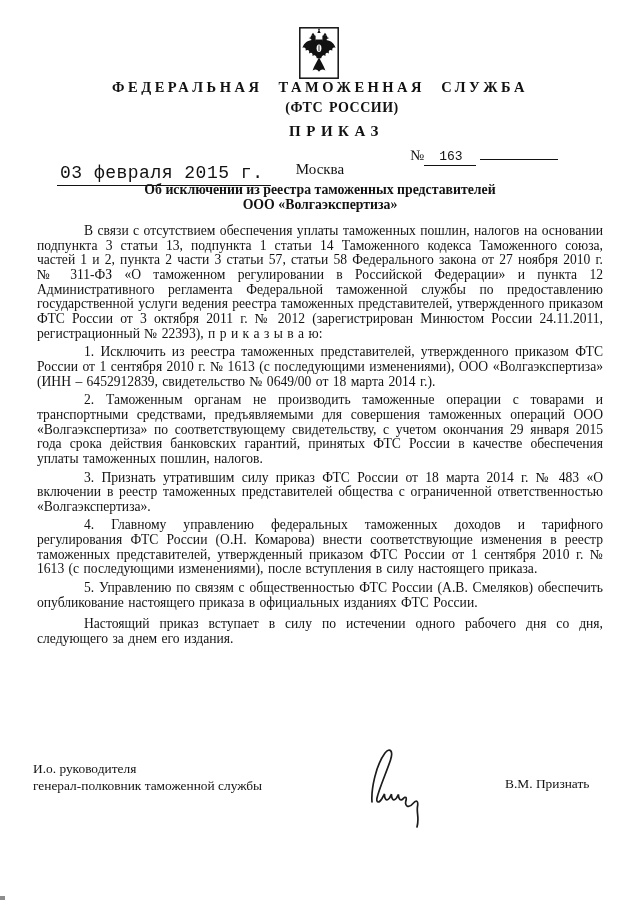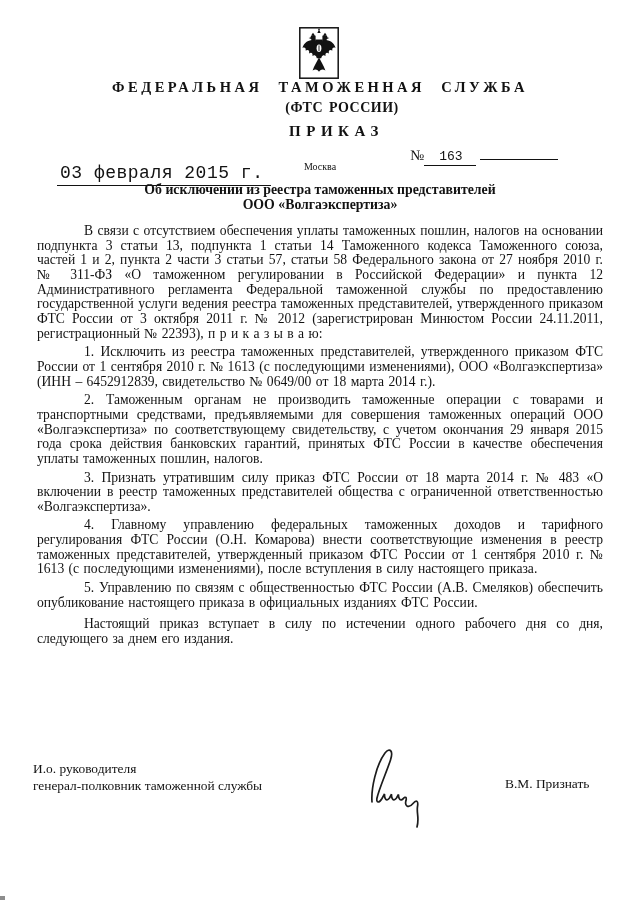--- a/index.html
+++ b/index.html
@@ -62,21 +62,21 @@
   }
   .num-seg2 {
     display:inline-block;
     border-bottom:1.2px solid #121212;
     width:78px; height:15px;
     margin-left:4px;
     vertical-align:baseline;
   }
   .city {
     position:absolute; top:161px; left:0; right:0;
-    text-align:center; font-size:10px;
+    text-align:center; font-size:15px;
   }
   .doc-title {
     position:absolute; top:182px; left:0; right:0;
     text-align:center;
     font-weight:bold; font-size:13.8px; line-height:15px;font-family:Liberation Serif, serif;
   }
   .body-text {
     position:absolute; top:220px; left:33px;
     width:574px;
     font-size:13.6px; line-height:14.65px;

